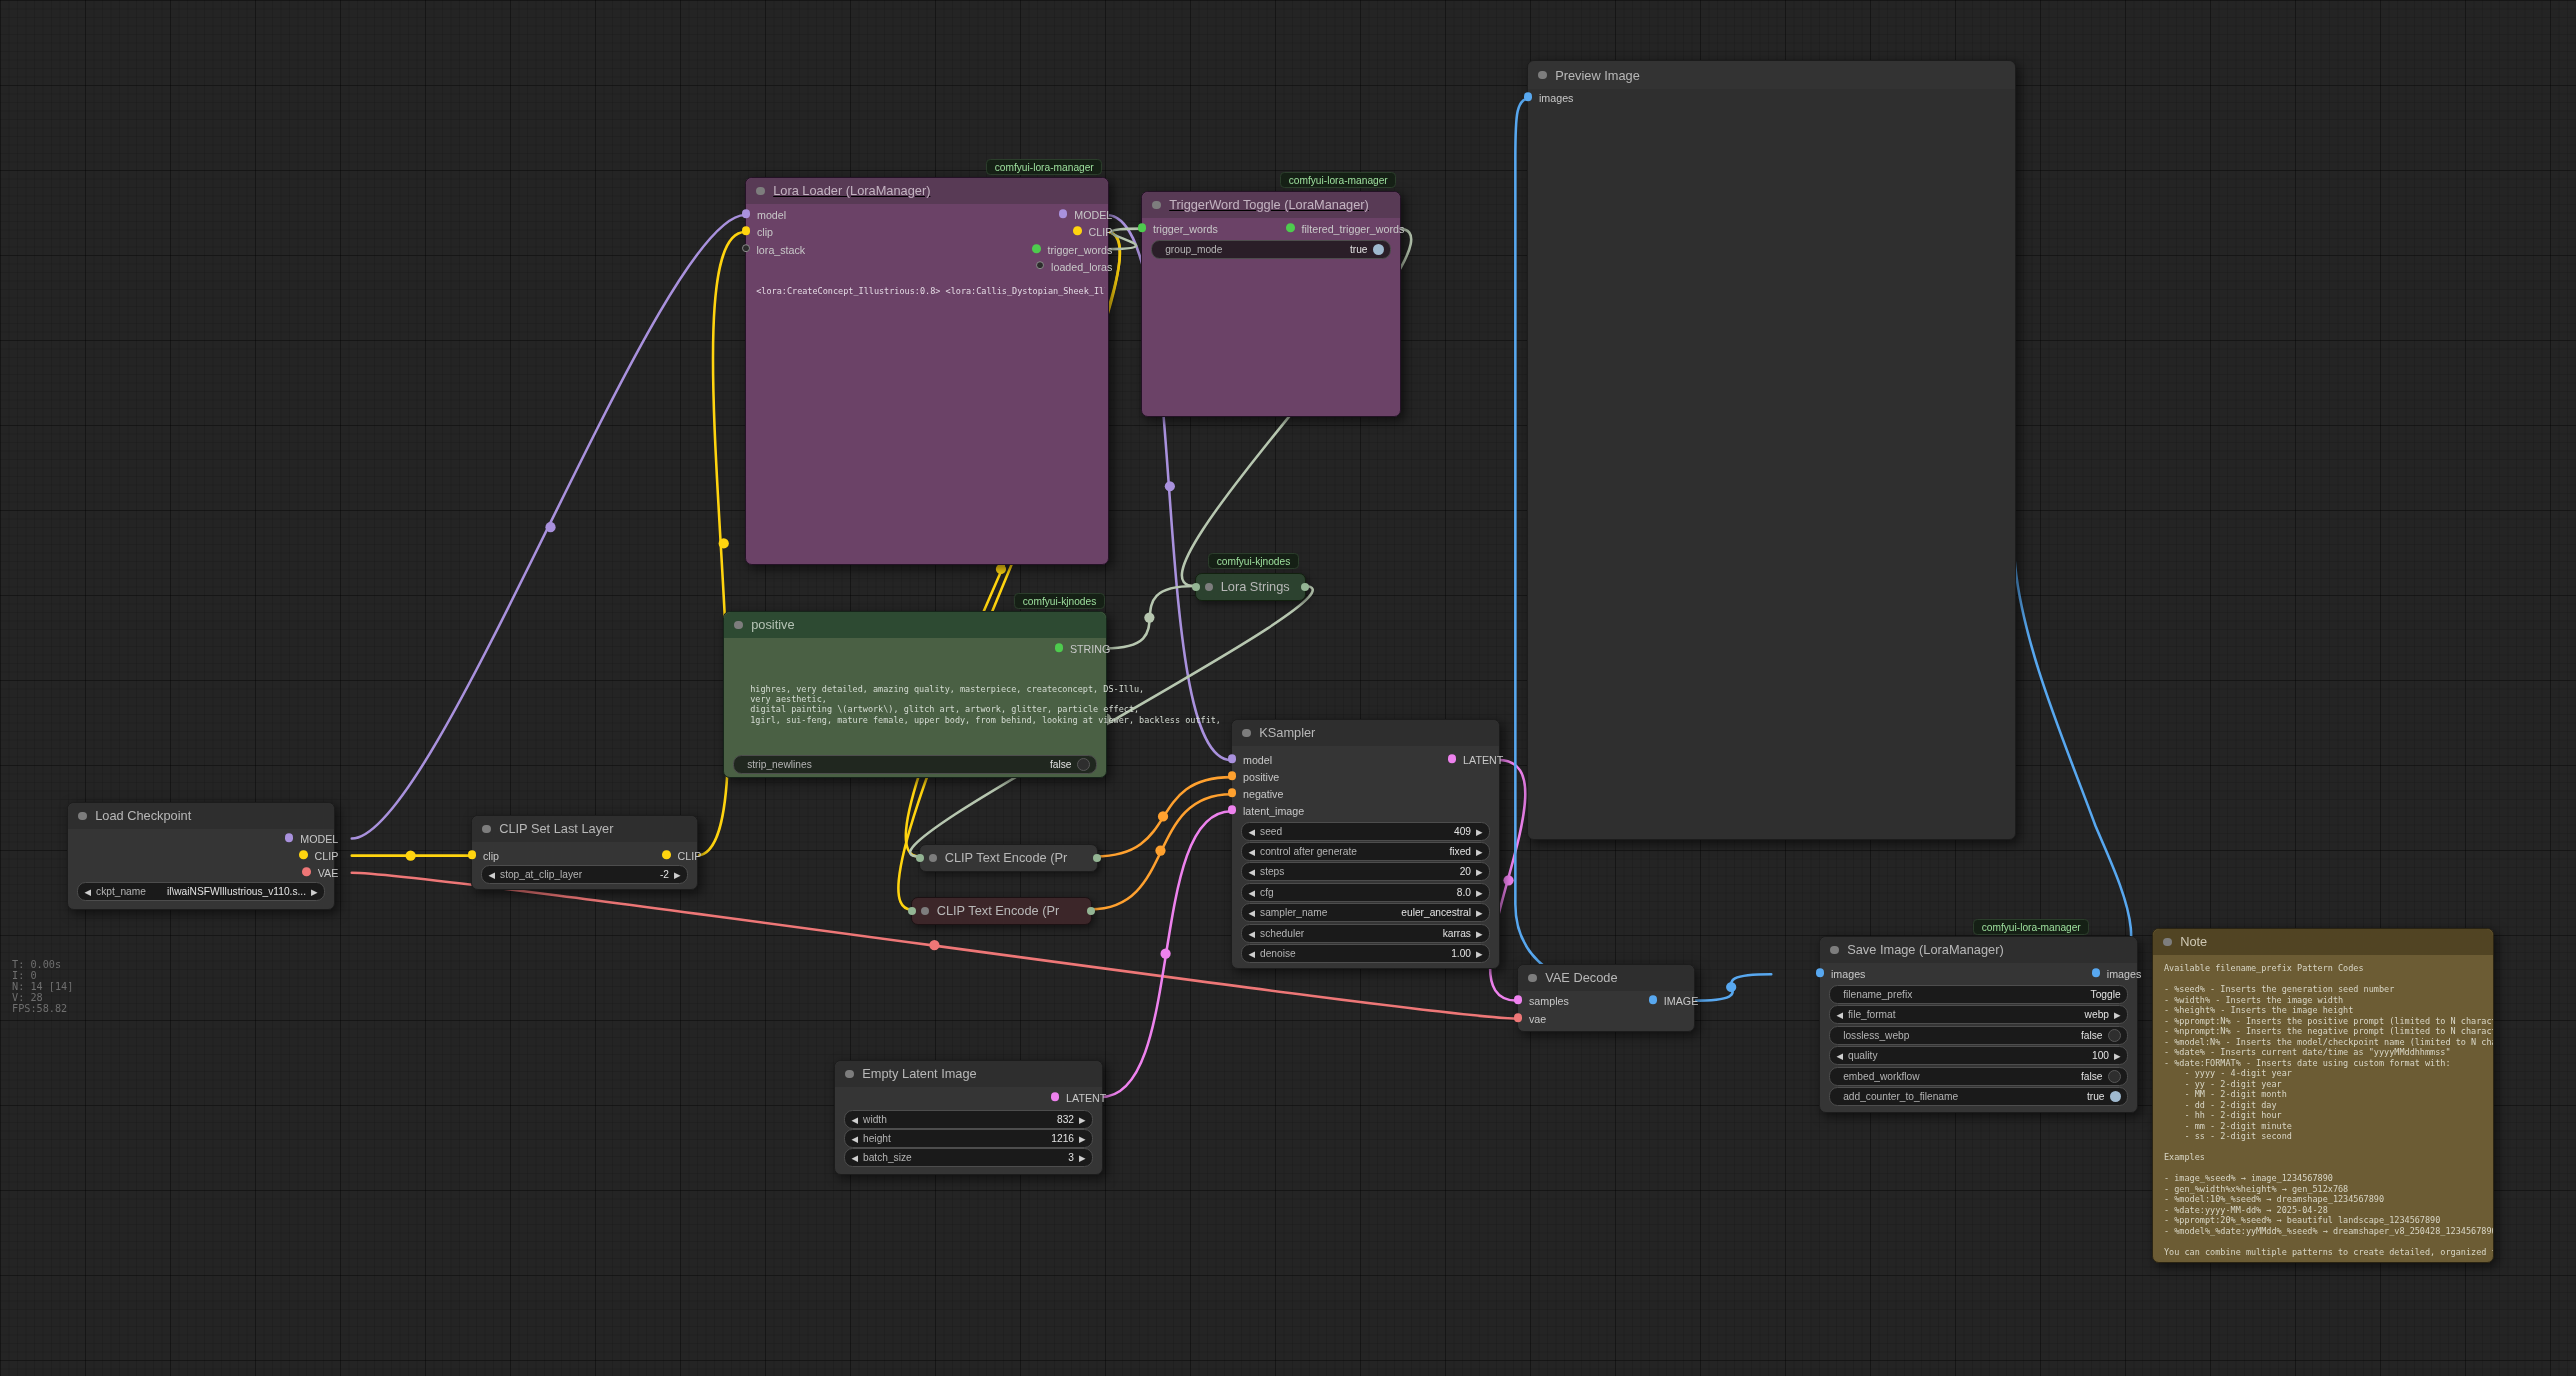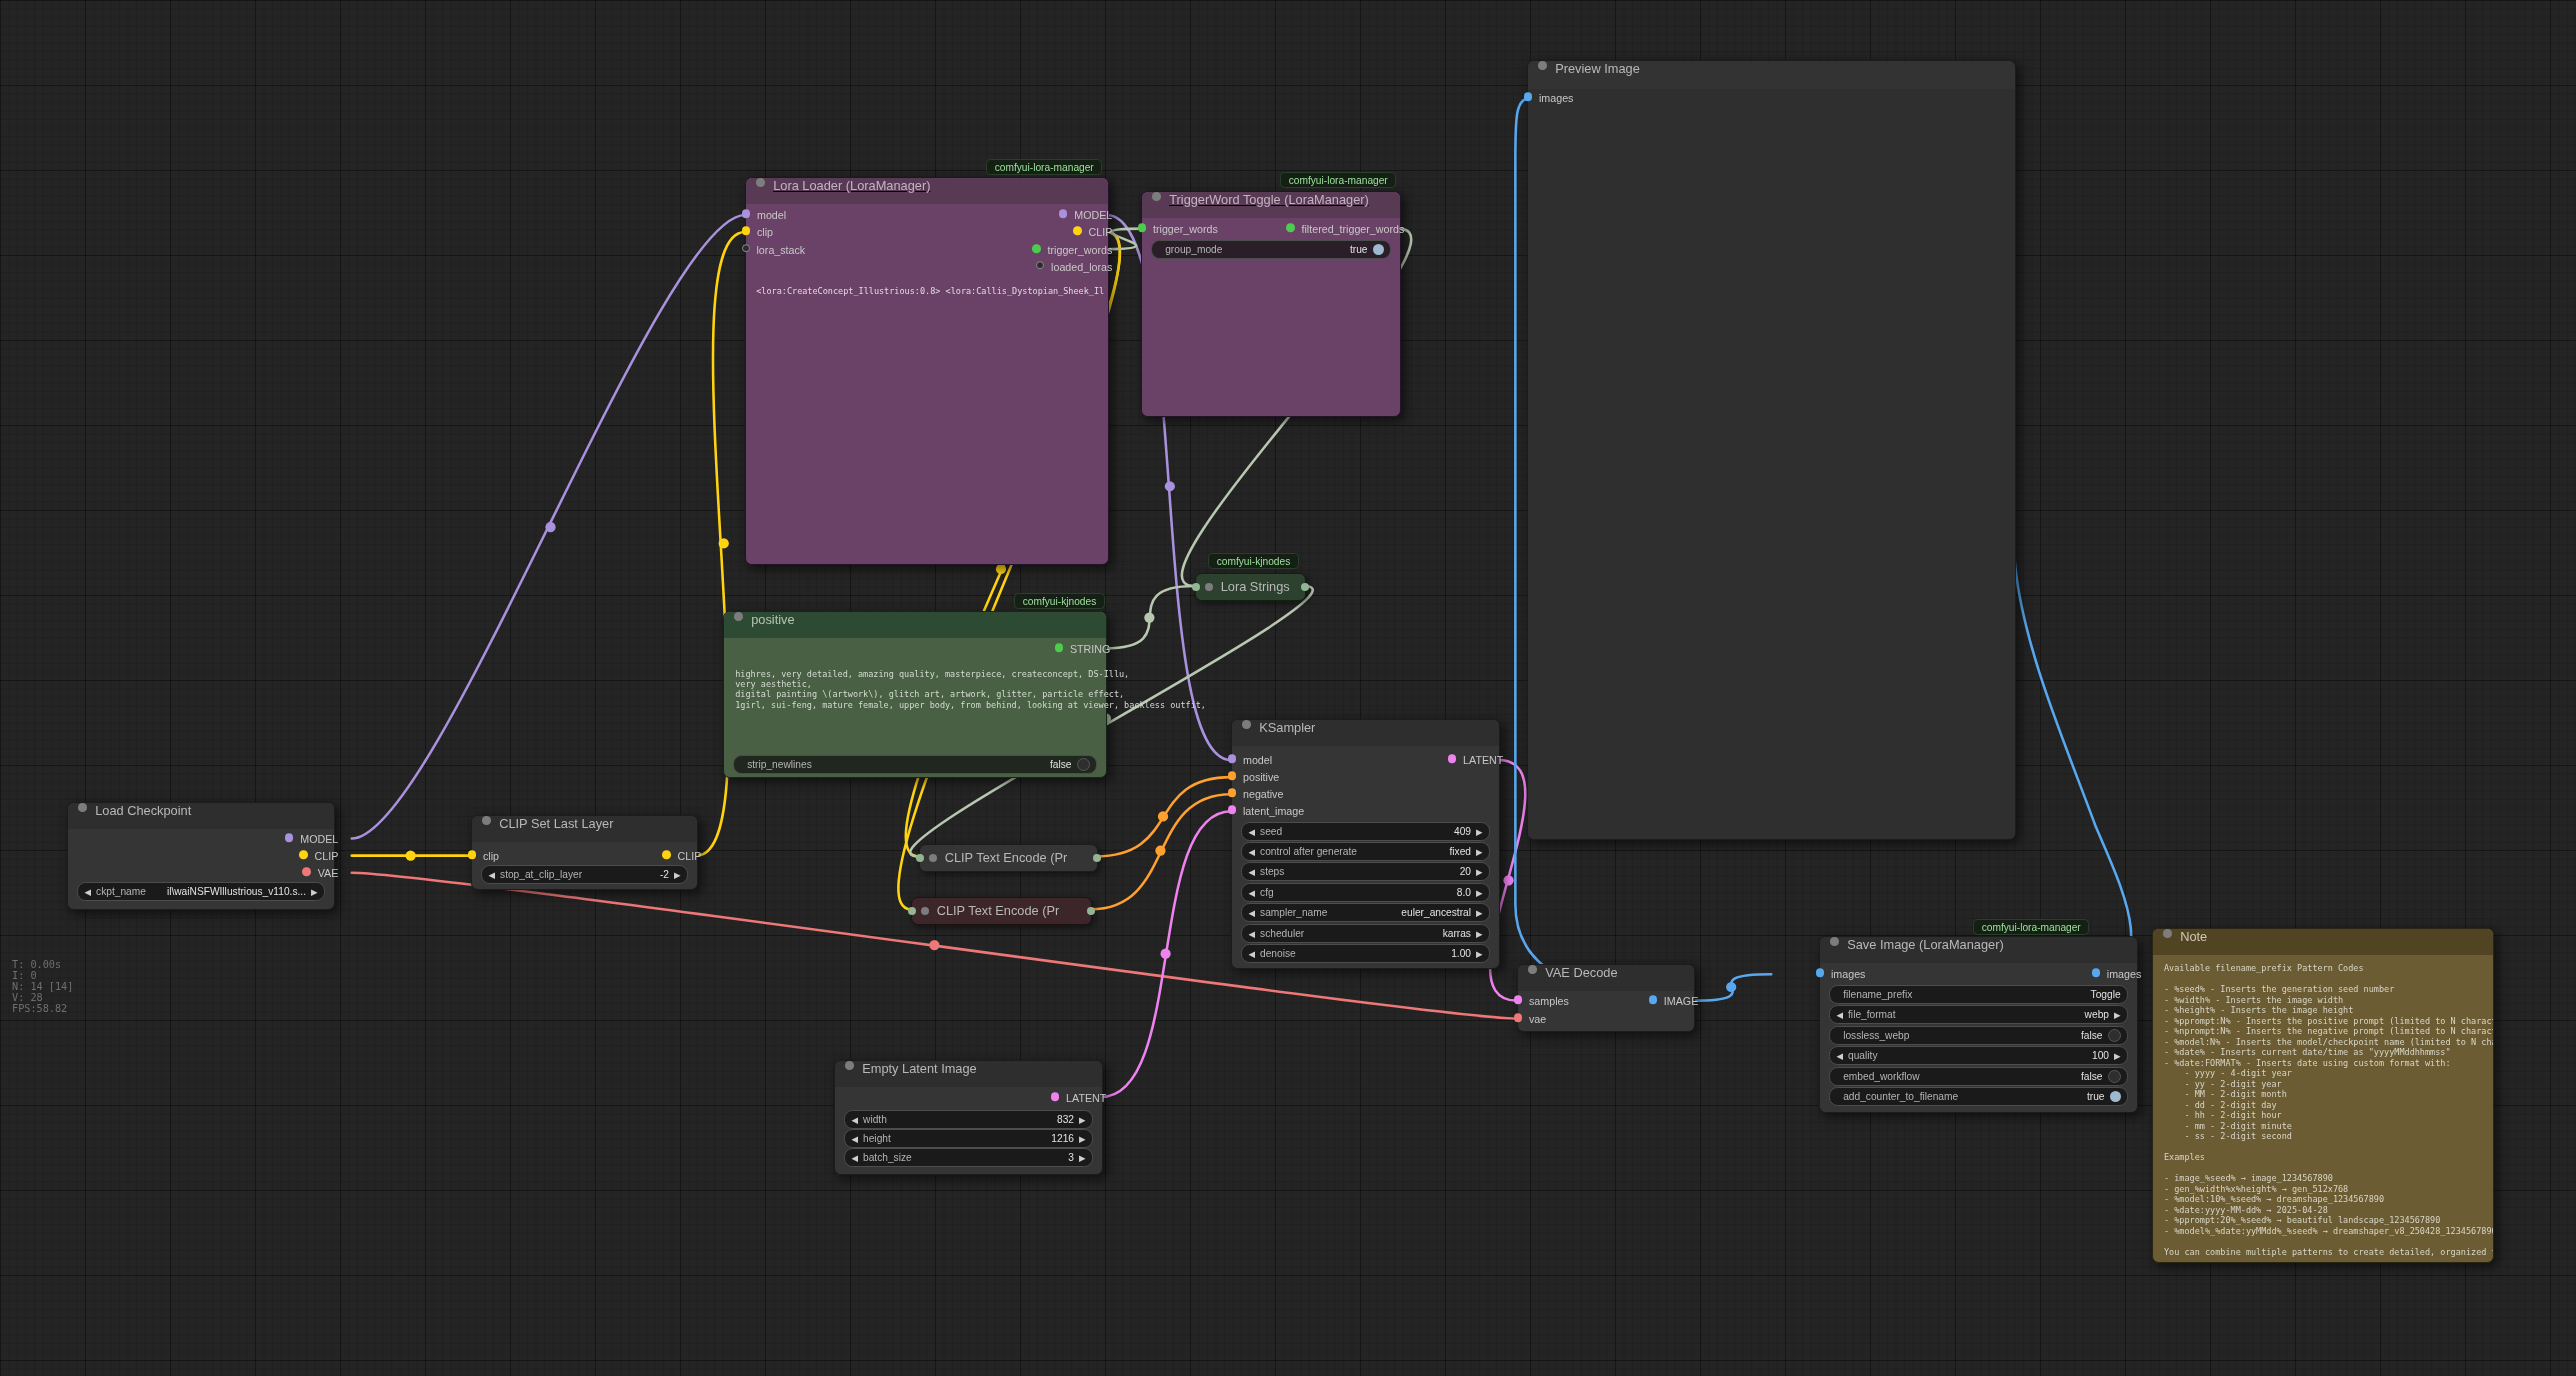--- a/index.html
+++ b/index.html
@@ -9,21 +9,21 @@
     background-image:
       linear-gradient(rgba(0,0,0,0.30) 0.9px,transparent 0.9px),
       linear-gradient(90deg,rgba(0,0,0,0.30) 0.9px,transparent 0.9px),
       linear-gradient(rgba(0,0,0,0.10) 0.9px,transparent 0.9px),
       linear-gradient(90deg,rgba(0,0,0,0.10) 0.9px,transparent 0.9px);
     background-size:85px 85px,85px 85px,8.5px 8.5px,8.5px 8.5px;}
   #wires{position:absolute;left:0;top:0;z-index:1;}
   path.wire{fill:none;stroke-width:3;stroke-linecap:round;}
   .node{position:absolute;z-index:2;background:#353535;border-radius:6.8px;
     box-shadow:3.4px 3.4px 10.2px rgba(0,0,0,.55);border:0.9px solid #1c1c1c;}
-  .ntitle{height:25.6px;display:flex;gap:8.5px;padding-left:10.2px;
+  .ntitle{height:25.6px;display:flex;align-items:center;gap:8.5px;padding-left:10.2px;
     border-radius:6.8px 6.8px 0 0;background:#2e2e2e;color:#b8b8b8;font-size:12.8px;white-space:nowrap;}
   .tdot{width:8.5px;height:8.5px;border-radius:50%;background:#7d7d7d;flex:0 0 auto;}
   .node.purple{background:#6b4267;border-color:#241226;text-decoration:underline;}
   .node.purple .ntitle{background:#583a55;color:#c3b3c1;}
   .node.green{background:#4a6044;border-color:#16241a;}
   .node.green .ntitle{background:#2d4a32;color:#b5c3b5;}
   .node.note{background:#6c5c34;border-color:#2a2413;}
   .node.note .ntitle{background:#514423;color:#cfc8b4;}
   .node.preview{background:#2f2f2f;}
   .node.preview .ntitle{background:#333333;}
@@ -204,21 +204,21 @@
   <div class="badge" style="left:1014px;top:593px">comfyui-kjnodes</div>
   <div class="node green" style="left:723px;top:611px;width:382px;height:165px">
     <div class="ntitle">
         <span class="tdot"></span>
         <span>positive</span>
       </div>
     <div class="port out" style="top:38px">
         <span class="plabel">STRING</span>
         <span class="pdot string"></span>
       </div>
-    <pre class="monotext" style="left:10.2px;top:56px;width:491px;margin:1px;font-size:8.5px;line-height:10.2px;color:#d4dbd2;white-space:pre">highres, very detailed, amazing quality, masterpiece, createconcept, DS-Illu,
+    <pre class="monotext" style="left:10.2px;top:56px;width:491px;margin:16px;font-size:8.5px;line-height:10.2px;color:#d4dbd2;white-space:pre">highres, very detailed, amazing quality, masterpiece, createconcept, DS-Illu,
 very aesthetic,
 digital painting \(artwork\), glitch art, artwork, glitter, particle effect,
 1girl, sui-feng, mature female, upper body, from behind, looking at viewer, backless outfit,</pre>
     <div class="widget" style="top:143px">
         <span class="wlabel" style="padding-left:6.8px">strip_newlines</span>
         <span class="wvalue">false</span>
         <span class="toggle off"></span>
       </div>
   </div>
 

